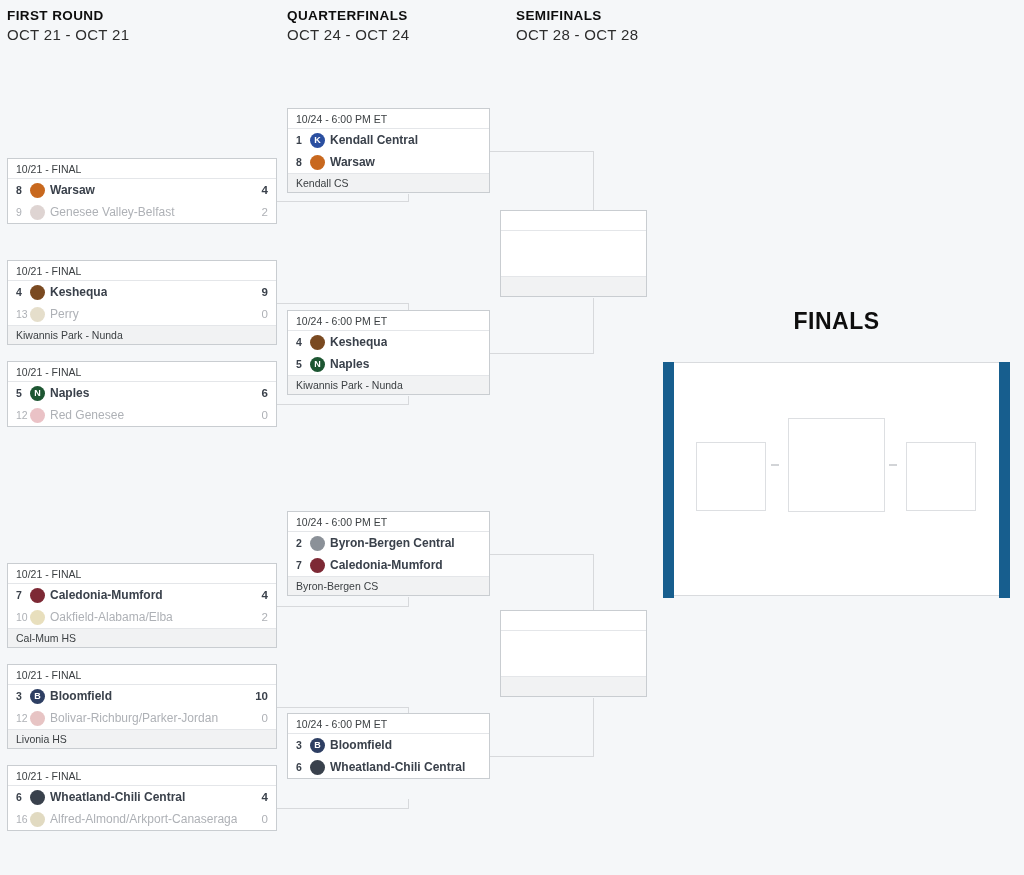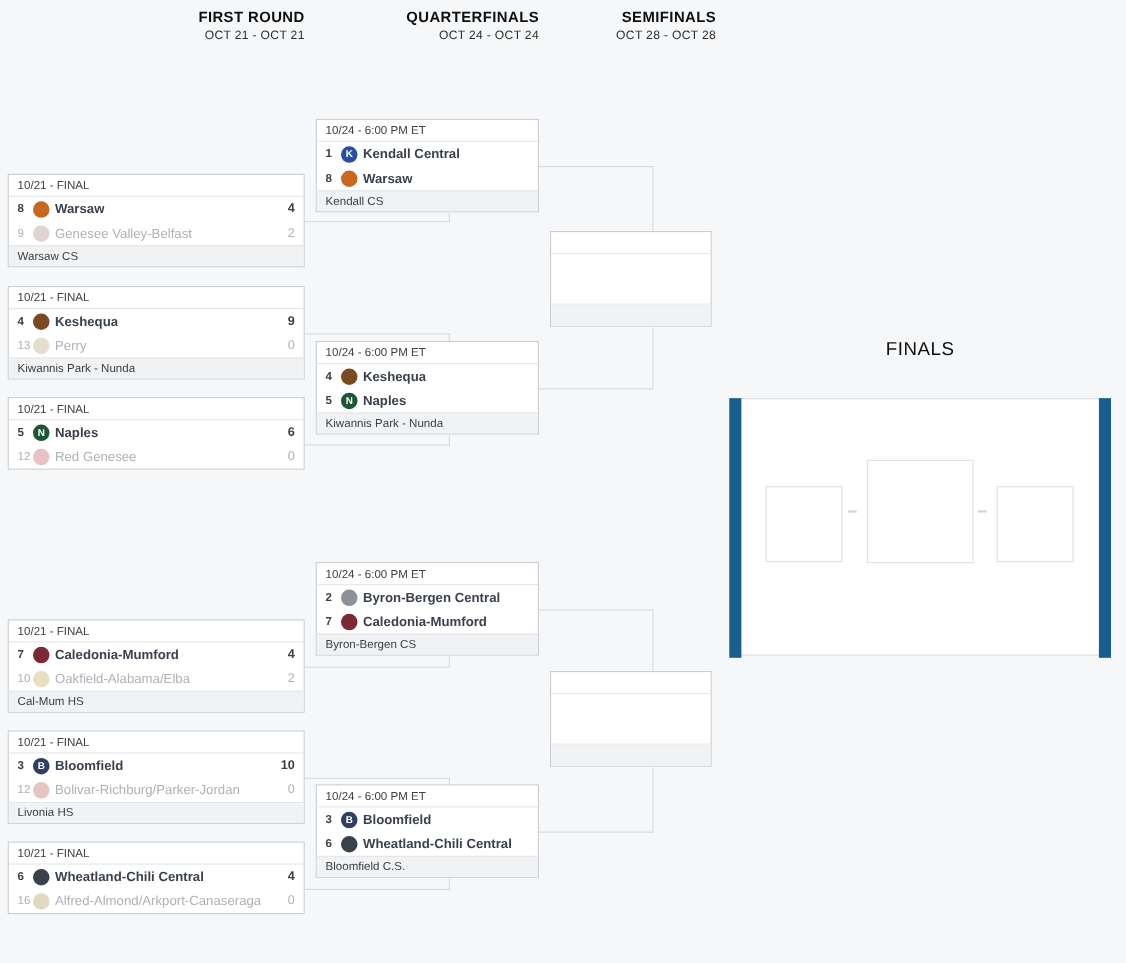--- a/index.html
+++ b/index.html
@@ -5,28 +5,28 @@
   * { margin:0; padding:0; box-sizing:border-box; }
   html,body { width:1024px; height:875px; }
   body {
     position:relative;
     background:#f5f7f9;
     font-family:"Liberation Sans", sans-serif;
     overflow:hidden;
     color:#3c4043;
   }
   
-  .round-header { position:absolute; top:8px; text-align:right; }
+  .round-header { position:absolute; top:8px; text-align:left; }
   .round-title { font-size:13.5px; font-weight:bold; color:#0e0e0e; letter-spacing:.4px; }
-  .round-dates { font-size:11px; color:#2d2d2d; margin-top:3px; letter-spacing:.3px; }
+  .round-dates { font-size:15px; color:#2d2d2d; margin-top:3px; letter-spacing:.3px; }
   .rh-1 { left:7px;   width:270px; }
   .rh-2 { left:287px; width:203px; }
-  .rh-3 { left:504px; width:147px; }
+  .rh-3 { left:516px; width:147px; }
   .finals-header { position:absolute; left:663px; width:347px; top:308px; text-align:center; }
-  .finals-title { font-size:17px; font-weight:normal; color:#0e0e0e; letter-spacing:.5px; }
+  .finals-title { font-size:23px; font-weight:bold; color:#0e0e0e; letter-spacing:.5px; }
   .finals-dates { font-size:11px; color:#2d2d2d; margin-top:2px; letter-spacing:.3px; }
 
   
   .card { position:absolute; background:#fff; border:1px solid #c9cdd1; }
   .fr { left:7px;   width:270px; }
   .qf { left:287px; width:203px; }
   .sf { left:500px; width:147px; }
   .card-status {
     height:20px; line-height:20px; padding:0 8px;
     font-size:10.5px; color:#3c4043; border-bottom:1px solid #e4e6e9;
@@ -124,21 +124,20 @@
     <span class="score">4</span>
   </div>
   <div class="team loser">
     <span class="seed">9</span>
     <span class="logo" style="background: rgb(195, 177, 173);">
         <span></span>
       </span>
     <span class="tname">Genesee Valley-Belfast</span>
     <span class="score">2</span>
   </div>
-  <div class="card-venue">Warsaw CS</div>
 </div>
 
 <div class="card fr" style="top:260px">
   <div class="card-status">10/21 - FINAL</div>
   <div class="team winner">
     <span class="seed">4</span>
     <span class="logo" style="background: rgb(122, 74, 33);">
         <span></span>
       </span>
     <span class="tname">Keshequa</span>
@@ -303,21 +302,20 @@
       </span>
     <span class="tname">Bloomfield</span>
   </div>
   <div class="team winner">
     <span class="seed">6</span>
     <span class="logo" style="background: rgb(57, 65, 76);">
         <span></span>
       </span>
     <span class="tname">Wheatland-Chili Central</span>
   </div>
-  <div class="card-venue">Bloomfield C.S.</div>
 </div>
 
 <div class="card sf" style="top:210px">
   <div class="card-status"></div>
   <div class="sf-body"></div>
   <div class="card-venue"></div>
 </div>
 <div class="card sf" style="top:610px">
   <div class="card-status"></div>
   <div class="sf-body"></div>

